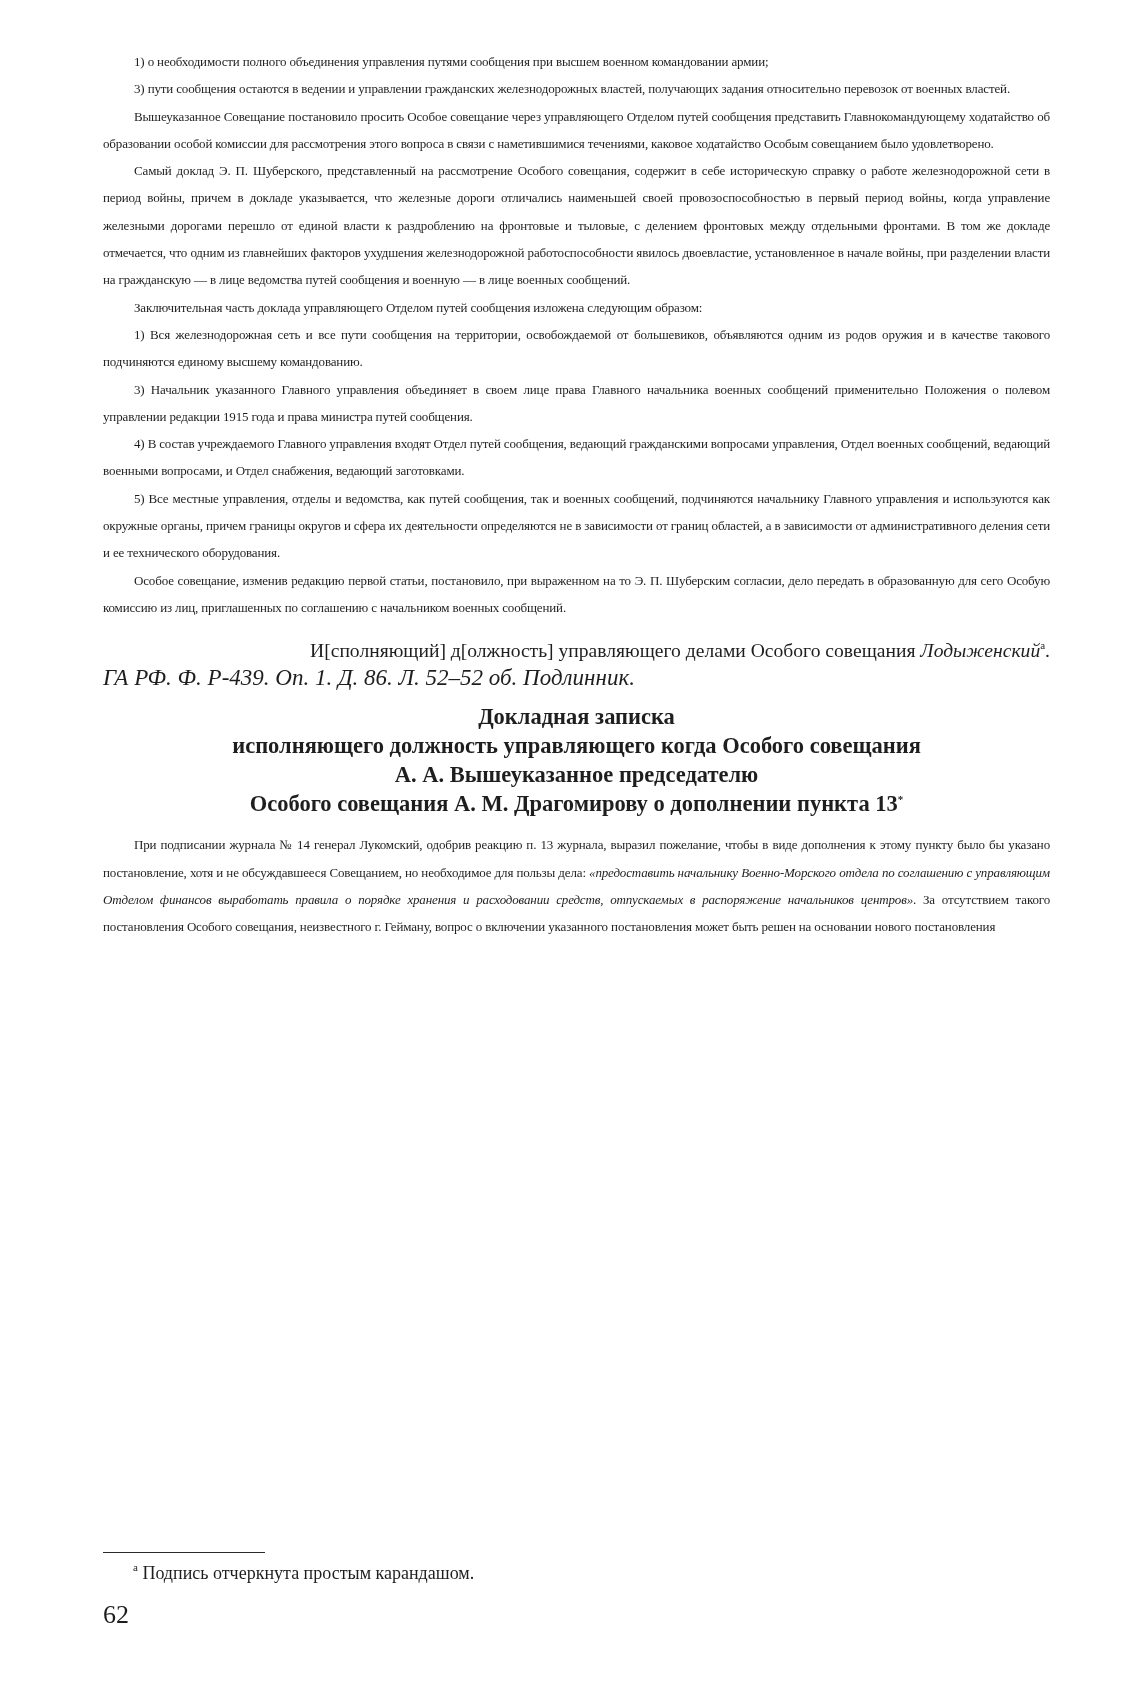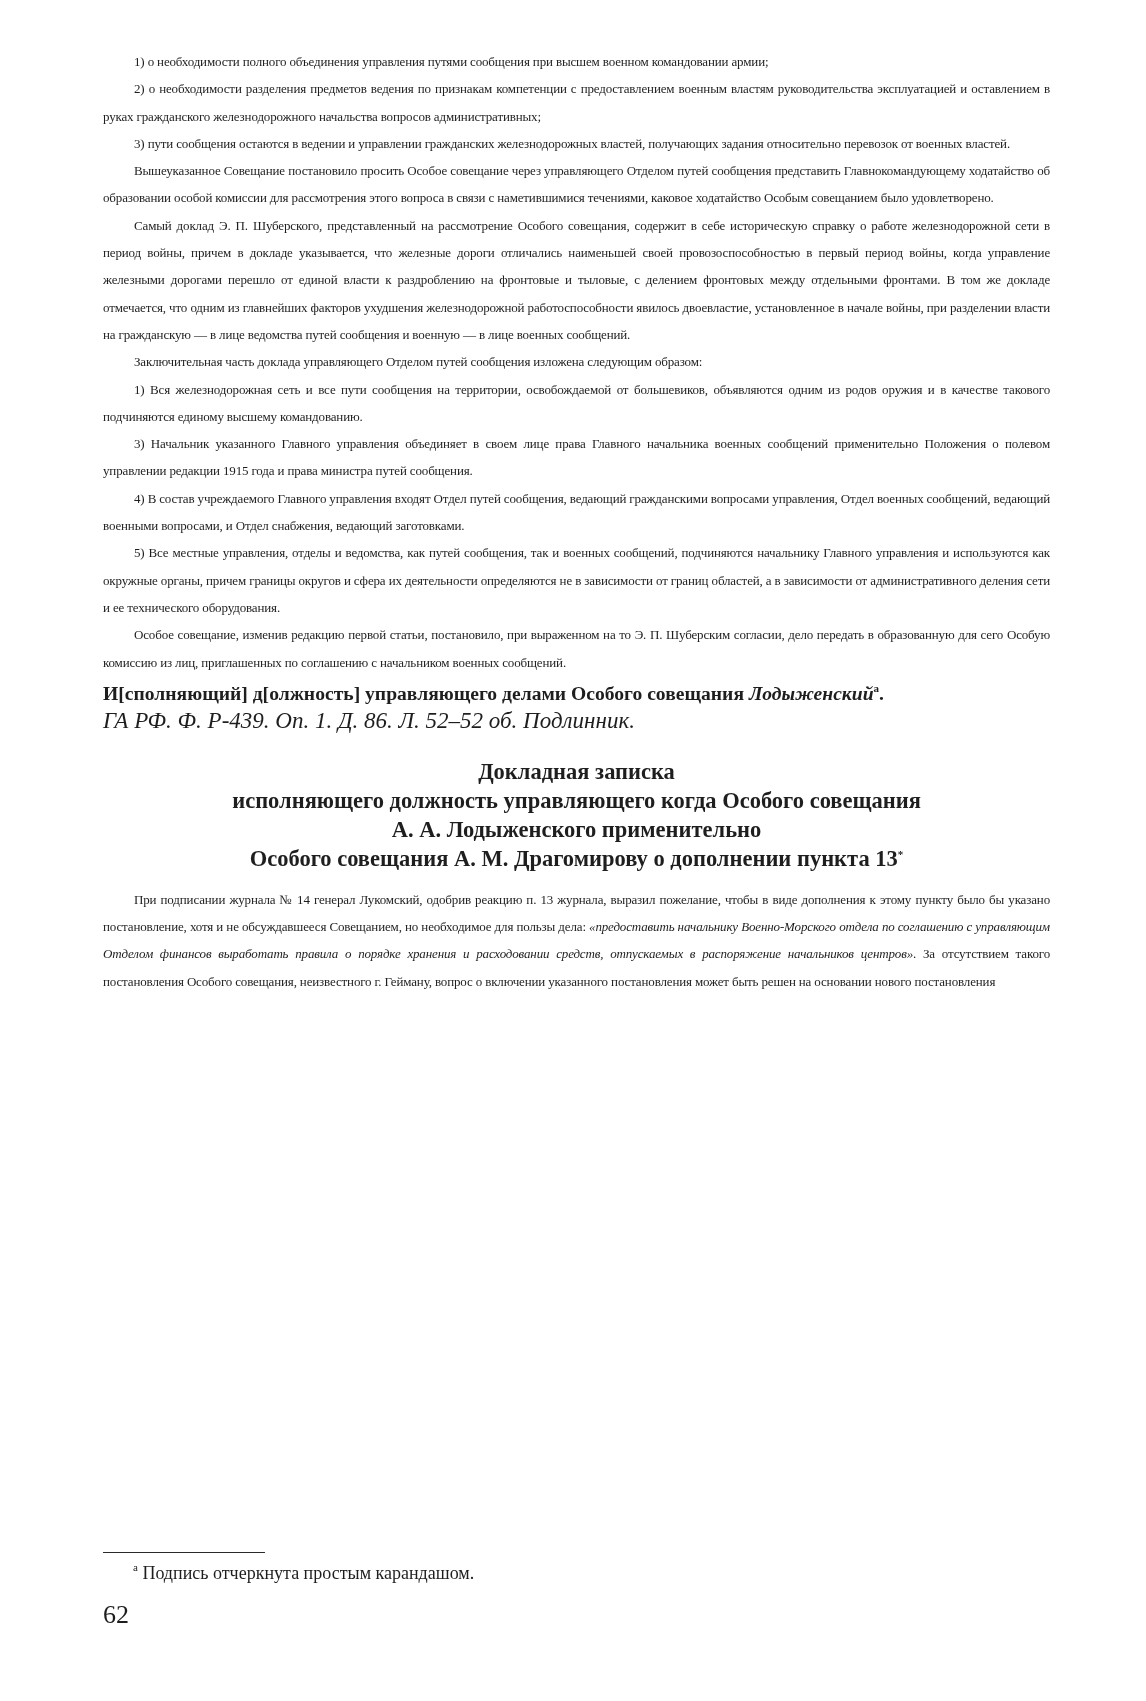--- a/index.html
+++ b/index.html
@@ -25,35 +25,35 @@
       font-size: 13px;
       line-height: 27.3px;
       text-align: justify;
       margin: 0;
       text-indent: 31px;
       letter-spacing: -0.15px;
     }
     .sig {
       font-size: 19.6px;
       line-height: 27px;
-      margin: 4px 0 0 0;
-      font-weight: bold;
+      text-align: right;
+      margin: 16px 0 0 0;
     }
     .ref {
       font-size: 23px;
       line-height: 27px;
       font-style: italic;
       margin: 0;
     }
     .heading {
       font-weight: bold;
       font-size: 22.5px;
       line-height: 29px;
       text-align: center;
-      margin: 23px 0 13px 0;
+      margin: 11px 0 13px 0;
     }
     .heading div { margin: 0; }
     i { font-style: italic; }
     sup { font-size: 11px; vertical-align: 8px; line-height: 0; }
     .fn-rule {
       position: absolute;
       left: 103px;
       top: 1552px;
       width: 162px;
       height: 0;
@@ -72,41 +72,40 @@
       top: 1601px;
       font-size: 26px;
       line-height: 28px;
     }
   </style>
 </head>
 <body>
 
 <div class="page">
   <p class="p">1) о необходимости полного объединения управления путями сообщения при высшем военном командовании армии;</p>
-  <p class="p">2) о необходимости разделения предметов ведения по признакам компетенции с предоставлением военным властям руководительства эксплуатацией и оставлением в руках гражданского железнодорожного начальства вопросов административных;</p>
   <p class="p">3) пути сообщения остаются в ведении и управлении гражданских железнодорожных властей, получающих задания относительно перевозок от военных властей.</p>
   <p class="p">Вышеуказанное Совещание постановило просить Особое совещание через управляющего Отделом путей сообщения представить Главнокомандующему ходатайство об образовании особой комиссии для рассмотрения этого вопроса в связи с наметившимися течениями, каковое ходатайство Особым совещанием было удовлетворено.</p>
   <p class="p">Самый доклад Э. П. Шуберского, представленный на рассмотрение Особого совещания, содержит в себе историческую справку о работе железнодорожной сети в период войны, причем в докладе указывается, что железные дороги отличались наименьшей своей провозоспособностью в первый период войны, когда управление железными дорогами перешло от единой власти к раздроблению на фронтовые и тыловые, с делением фронтовых между отдельными фронтами. В том же докладе отмечается, что одним из главнейших факторов ухудшения железнодорожной работоспособности явилось двоевластие, установленное в начале войны, при разделении власти на гражданскую — в лице ведомства путей сообщения и военную — в лице военных сообщений.</p>
   <p class="p">Заключительная часть доклада управляющего Отделом путей сообщения изложена следующим образом:</p>
   <p class="p">1) Вся железнодорожная сеть и все пути сообщения на территории, освобождаемой от большевиков, объявляются одним из родов оружия и в качестве такового подчиняются единому высшему командованию.</p>
   <p class="p">3) Начальник указанного Главного управления объединяет в своем лице права Главного начальника военных сообщений применительно Положения о полевом управлении редакции 1915 года и права министра путей сообщения.</p>
   <p class="p">4) В состав учреждаемого Главного управления входят Отдел путей сообщения, ведающий гражданскими вопросами управления, Отдел военных сообщений, ведающий военными вопросами, и Отдел снабжения, ведающий заготовками.</p>
   <p class="p">5) Все местные управления, отделы и ведомства, как путей сообщения, так и военных сообщений, подчиняются начальнику Главного управления и используются как окружные органы, причем границы округов и сфера их деятельности определяются не в зависимости от границ областей, а в зависимости от административного деления сети и ее технического оборудования.</p>
   <p class="p">Особое совещание, изменив редакцию первой статьи, постановило, при выраженном на то Э. П. Шуберским согласии, дело передать в образованную для сего Особую комиссию из лиц, приглашенных по соглашению с начальником военных сообщений.</p>
 
   <p class="sig">
     <span>И[сполняющий] д[олжность] управляющего делами Особого совещания</span>
     <i>Лодыженский</i><sup>а</sup><span>.</span>
   </p>
   <p class="ref">ГА РФ. Ф. Р-439. Оп. 1. Д. 86. Л. 52–52 об. Подлинник.</p>
 
   <div class="heading">
     <div>Докладная записка</div>
     <div>исполняющего должность управляющего когда Особого совещания</div>
-    <div>А. А. Лодыженского применительно</div>
+    <div>А. А. Вышеуказанное председателю</div>
     <div><span>Особого совещания А. М. Драгомирову о дополнении пункта 13</span><sup>*</sup></div>
   </div>
 
   <p class="p"><span>При подписании журнала № 14 генерал Лукомский, одобрив реакцию п. 13 журнала, выразил пожелание, чтобы в виде дополнения к этому пункту было бы указано постановление, хотя и не обсуждавшееся Совещанием, но необходимое для пользы дела: </span><i>«предоставить начальнику Военно-Морского отдела по соглашению с управляющим Отделом финансов выработать правила о порядке хранения и расходовании средств, отпускаемых в распоряжение начальников центров»</i><span>. За отсутствием такого постановления Особого совещания, неизвестного г. Гейману, вопрос о включении указанного постановления может быть решен на основании нового постановления</span></p>
 </div>
 
 <div class="fn-rule"></div>
 <div class="footnote"><sup>а</sup><span> Подпись отчеркнута простым карандашом.</span></div>
 
 <div class="page-number">62</div>

